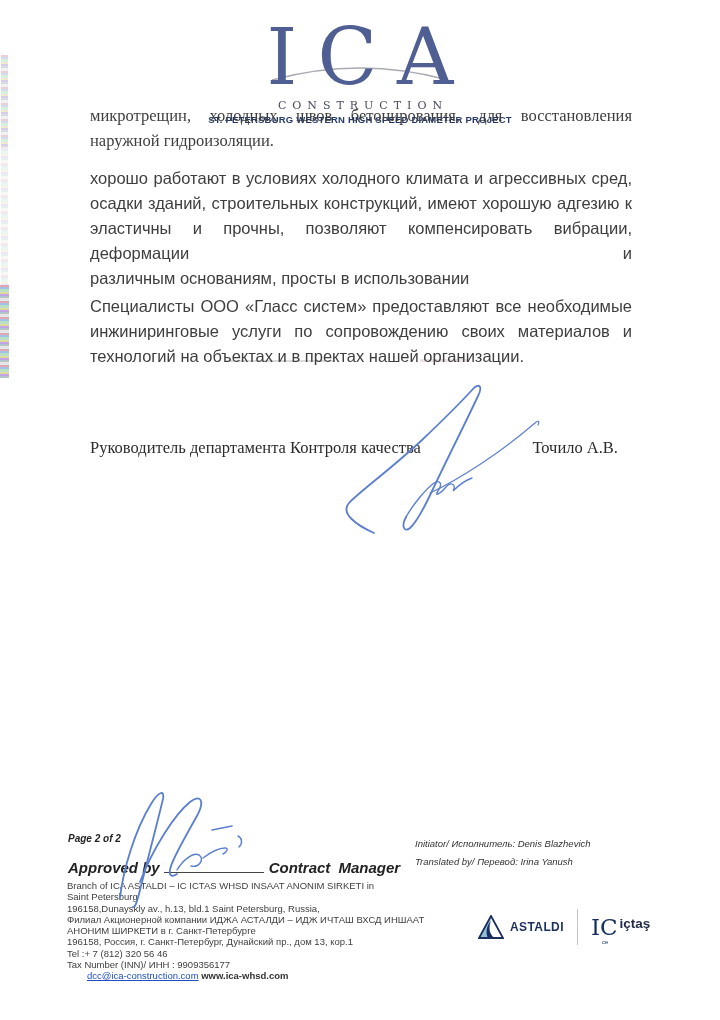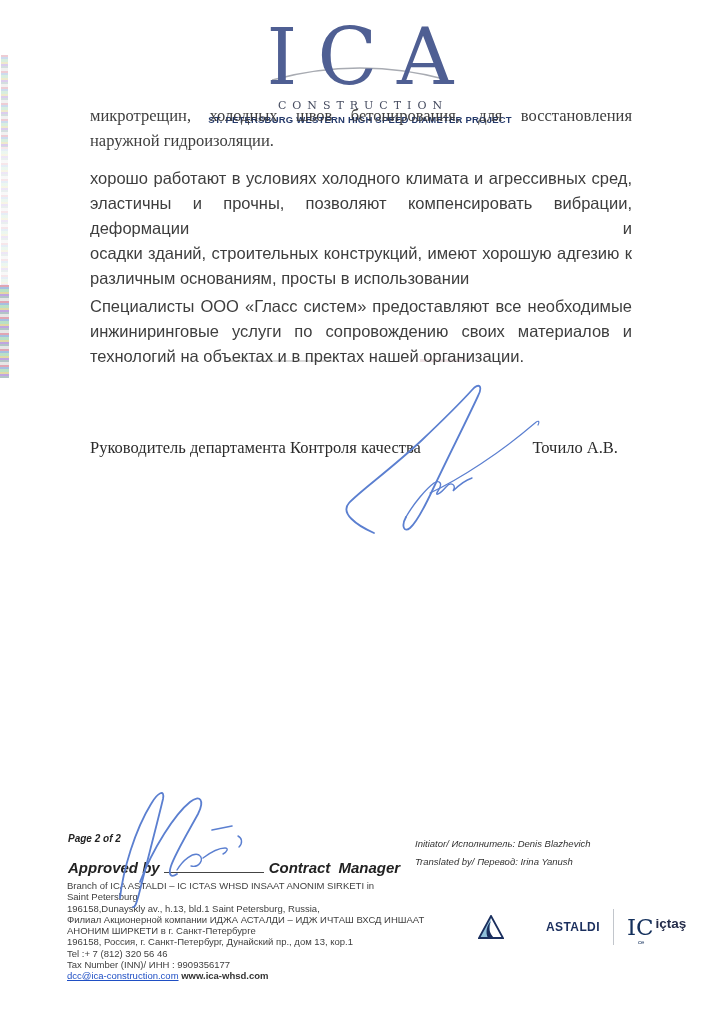--- a/index.html
+++ b/index.html
@@ -44,25 +44,25 @@
   .scanline2{position:absolute;left:420px;top:359px;width:48px;height:3px;background:#e3cdd2;opacity:.6;}
 
   
   .page-label{position:absolute;left:68px;top:833px;font-size:10px;font-weight:bold;font-style:italic;color:#222;}
   .approved-row{position:absolute;left:68px;top:859px;font-size:15px;font-weight:bold;font-style:italic;color:#222;}
   .approved-blank{display:inline-block;width:100px;border-bottom:1.2px solid #444;height:10px;margin:0 5px 0 4px;}
   .contract-mgr{word-spacing:4px;}
   .initiator{position:absolute;left:415px;top:838px;font-size:9.5px;font-style:italic;color:#333;}
   .translated{position:absolute;left:415px;top:856px;font-size:9.5px;font-style:italic;color:#333;}
   .address{position:absolute;left:67px;top:880px;font-size:9.5px;line-height:11.3px;color:#404040;}
-  .email-link{color:#1f4fc4;text-decoration:underline;}
+  .email-link{color:#1f4fc4;text-decoration:underline;margin-left:20px;}
   .website{font-weight:bold;color:#333;}
 
   .logos{position:absolute;left:478px;top:903px;display:flex;align-items:center;height:48px;}
-  .astaldi{display:flex;align-items:center;gap:36px;}
+  .astaldi{display:flex;align-items:center;}
   .astaldi-label{font-size:12px;font-weight:bold;letter-spacing:.4px;color:#1b2f5e;margin-left:6px;}
   .logo-divider{width:1px;height:36px;background:#c2c6cc;margin:0 13px;}
   .ictas{display:flex;align-items:flex-start;position:relative;}
   .ic-big{font-family:"DejaVu Serif","Liberation Serif",serif;font-size:23px;line-height:1;
        color:#14305c;position:relative;}
   .ic-ce{position:absolute;left:11px;bottom:-6px;font-size:6px;color:#14305c;font-family:"Liberation Sans",sans-serif;}
   .ictas-name{font-size:13.5px;font-weight:bold;color:#242c4a;margin-left:2px;margin-bottom:1px;}
 </style>
 </head>
 <body>
@@ -84,22 +84,22 @@
     <div class="tagline">ST. PETERSBURG WESTERN HIGH SPEED DIAMETER PROJECT</div>
   </div>
 
   <div class="bodytext">
     <div class="para p1">
       <div class="bline jl">микротрещин, холодных швов бетонирования, для восстановления</div>
       <div class="bline ll">наружной гидроизоляции.</div>
     </div>
     <div class="para p2">
       <div class="bline jl">хорошо работают в условиях холодного климата и агрессивных сред,</div>
+      <div class="bline jl">осадки зданий, строительных конструкций, имеют хорошую адгезию к</div>
       <div class="bline jl">эластичны и прочны, позволяют компенсировать вибрации, деформации и</div>
-      <div class="bline jl">осадки зданий, строительных конструкций, имеют хорошую адгезию к</div>
       <div class="bline ll">различным основаниям, просты в использовании</div>
     </div>
     <div class="para p3">
       <div class="bline jl">Специалисты ООО «Гласс систем» предоставляют все необходимые</div>
       <div class="bline jl">инжиниринговые услуги по сопровождению своих материалов и</div>
       <div class="bline ll">технологий на объектах и в пректах нашей организации.</div>
     </div>
   </div>
 
   <div class="sigrow">

